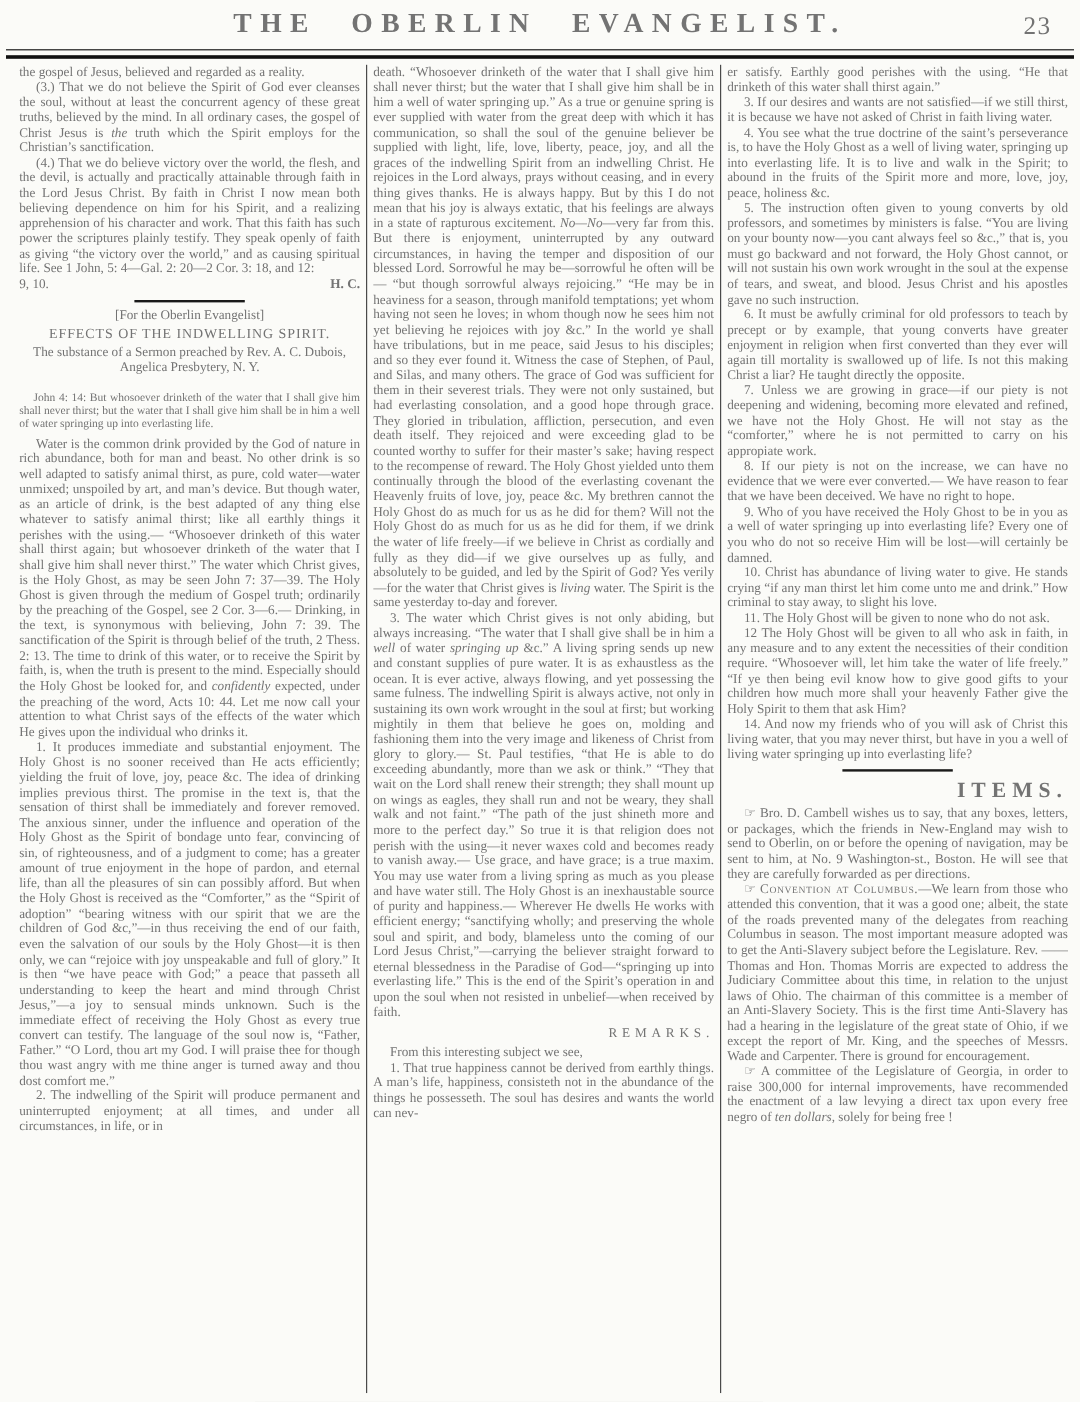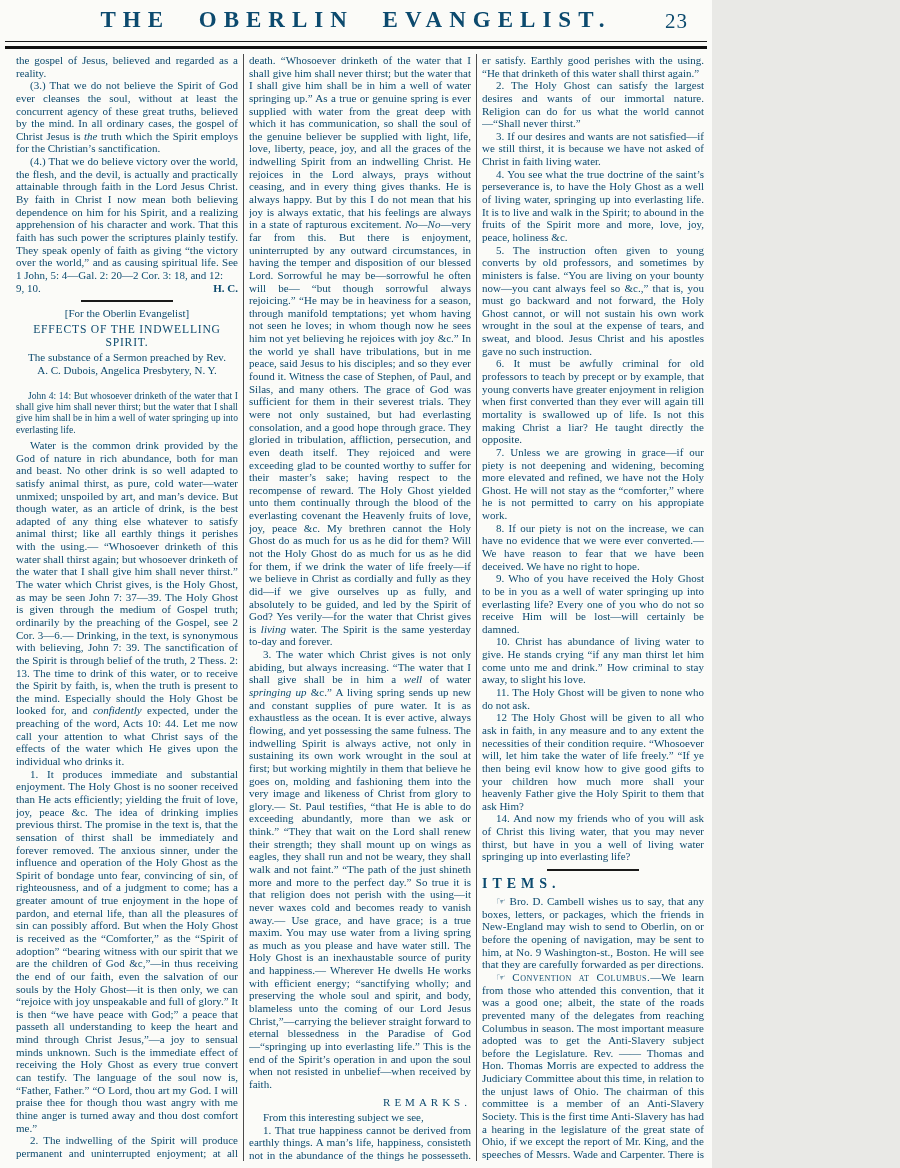--- a/index.html
+++ b/index.html
@@ -1,19 +1,19 @@
 <!DOCTYPE html>
 <html lang="en"><head>
 <meta charset="utf-8">
 <style>
   * { margin:0; padding:0; box-sizing:border-box; }
   html, body { width:900px; }
   body { background:#e9e9e6; font-family:"Liberation Serif","DejaVu Serif",serif; }
   .page {
-    width:712px; height:1168px; background:#fbfbf8; color:#0c4a6e;
+    width:900px; height:1168px; background:#fbfbf8; color:#737373;
     position:relative; overflow:hidden;
   }
   .masthead { position:relative; height:40px; padding-top:7px; }
   .mast-title {
     text-align:center; font-weight:bold; font-size:23px;
     letter-spacing:7px; word-spacing:16px;
   }
   .page-number {
     position:absolute; right:24px; top:9px;
     font-weight:normal; font-size:21px; letter-spacing:1px;
@@ -29,21 +29,21 @@
   .body { text-align:justify; text-indent:14px; }
   .cont { text-align:justify; }
   .flexline { display:flex; justify-content:space-between; font-weight:bold; }
   .flexline span:first-child { font-weight:normal; }
   .rule-short { width:92px; margin:6px auto 5px; border-top:2px solid #1a1a1a; height:0; }
   .center { text-align:center; margin:2px 0 1px; }
   .article-title { text-align:center; letter-spacing:0.8px; font-size:11.6px; margin:3px 0 2px; }
   .subtitle { text-align:center; font-size:11px; margin:1px 6px 4px; }
   .scripture { font-size:9.6px; line-height:1.18; text-align:justify; text-indent:12px; margin:13px 0 4px; }
   .remarks-head { text-align:right; letter-spacing:4px; font-size:11px; margin:5px 0 3px; }
-  .items-head { text-align:left; letter-spacing:5px; font-size:14px; font-weight:bold; margin:2px 0 3px; }
+  .items-head { text-align:right; letter-spacing:5px; font-size:18px; font-weight:bold; margin:2px 0 3px; }
   .sc { font-variant:small-caps; letter-spacing:0.5px; }
   i { font-style:italic; }
 </style>
 </head>
 <body>
 
 <div class="page">
   <header class="masthead">
     <div class="mast-title">THE OBERLIN EVANGELIST.</div>
     <div class="page-number">23</div>
@@ -71,21 +71,20 @@
     <section class="col">
         <div class="blk cont">death. “Whosoever drinketh of the water that I shall give him shall never thirst; but the water that I shall give him shall be in him a well of water springing up.” As a true or genuine spring is ever supplied with water from the great deep with which it has communication, so shall the soul of the genuine believer be supplied with light, life, love, liberty, peace, joy, and all the graces of the indwelling Spirit from an indwelling Christ. He rejoices in the Lord always, prays without ceasing, and in every thing gives thanks. He is always happy. But by this I do not mean that his joy is always extatic, that his feelings are always in a state of rapturous excitement. <i>No—No</i>—very far from this. But there is enjoyment, uninterrupted by any outward circumstances, in having the temper and disposition of our blessed Lord. Sorrowful he may be—sorrowful he often will be— “but though sorrowful always rejoicing.” “He may be in heaviness for a season, through manifold temptations; yet whom having not seen he loves; in whom though now he sees him not yet believing he rejoices with joy &amp;c.” In the world ye shall have tribulations, but in me peace, said Jesus to his disciples; and so they ever found it. Witness the case of Stephen, of Paul, and Silas, and many others. The grace of God was sufficient for them in their severest trials. They were not only sustained, but had everlasting consolation, and a good hope through grace. They gloried in tribulation, affliction, persecution, and even death itself. They rejoiced and were exceeding glad to be counted worthy to suffer for their master’s sake; having respect to the recompense of reward. The Holy Ghost yielded unto them continually through the blood of the everlasting covenant the Heavenly fruits of love, joy, peace &amp;c. My brethren cannot the Holy Ghost do as much for us as he did for them? Will not the Holy Ghost do as much for us as he did for them, if we drink the water of life freely—if we believe in Christ as cordially and fully as they did—if we give ourselves up as fully, and absolutely to be guided, and led by the Spirit of God? Yes verily—for the water that Christ gives is <i>living</i> water. The Spirit is the same yesterday to-day and forever.</div>
         <div class="blk body">3. The water which Christ gives is not only abiding, but always increasing. “The water that I shall give shall be in him a <i>well</i> of water <i>springing</i> <i>up</i> &amp;c.” A living spring sends up new and constant supplies of pure water. It is as exhaustless as the ocean. It is ever active, always flowing, and yet possessing the same fulness. The indwelling Spirit is always active, not only in sustaining its own work wrought in the soul at first; but working mightily in them that believe he goes on, molding and fashioning them into the very image and likeness of Christ from glory to glory.— St. Paul testifies, “that He is able to do exceeding abundantly, more than we ask or think.” “They that wait on the Lord shall renew their strength; they shall mount up on wings as eagles, they shall run and not be weary, they shall walk and not faint.” “The path of the just shineth more and more to the perfect day.” So true it is that religion does not perish with the using—it never waxes cold and becomes ready to vanish away.— Use grace, and have grace; is a true maxim. You may use water from a living spring as much as you please and have water still. The Holy Ghost is an inexhaustable source of purity and happiness.— Wherever He dwells He works with efficient energy; “sanctifying wholly; and preserving the whole soul and spirit, and body, blameless unto the coming of our Lord Jesus Christ,”—carrying the believer straight forward to eternal blessedness in the Paradise of God—“springing up into everlasting life.” This is the end of the Spirit’s operation in and upon the soul when not resisted in unbelief—when received by faith.</div>
         <div class="blk remarks-head">REMARKS.</div>
         <div class="blk body">From this interesting subject we see,</div>
         <div class="blk body">1. That true happiness cannot be derived from earthly things. A man’s life, happiness, consisteth not in the abundance of the things he possesseth. The soul has desires and wants the world can nev-</div>
       </section>
     <div class="vrule"></div>
     <section class="col">
         <div class="blk cont">er satisfy. Earthly good perishes with the using. “He that drinketh of this water shall thirst again.”</div>
-        <div class="blk body">2. The Holy Ghost can satisfy the largest desires and wants of our immortal nature. Religion can do for us what the world cannot—“Shall never thirst.”</div>
         <div class="blk body">3. If our desires and wants are not satisfied—if we still thirst, it is because we have not asked of Christ in faith living water.</div>
         <div class="blk body">4. You see what the true doctrine of the saint’s perseverance is, to have the Holy Ghost as a well of living water, springing up into everlasting life. It is to live and walk in the Spirit; to abound in the fruits of the Spirit more and more, love, joy, peace, holiness &amp;c.</div>
         <div class="blk body">5. The instruction often given to young converts by old professors, and sometimes by ministers is false. “You are living on your bounty now—you cant always feel so &amp;c.,” that is, you must go backward and not forward, the Holy Ghost cannot, or will not sustain his own work wrought in the soul at the expense of tears, and sweat, and blood. Jesus Christ and his apostles gave no such instruction.</div>
         <div class="blk body">6. It must be awfully criminal for old professors to teach by precept or by example, that young converts have greater enjoyment in religion when first converted than they ever will again till mortality is swallowed up of life. Is not this making Christ a liar? He taught directly the opposite.</div>
         <div class="blk body">7. Unless we are growing in grace—if our piety is not deepening and widening, becoming more elevated and refined, we have not the Holy Ghost. He will not stay as the “comforter,” where he is not permitted to carry on his appropiate work.</div>
         <div class="blk body">8. If our piety is not on the increase, we can have no evidence that we were ever converted.— We have reason to fear that we have been deceived. We have no right to hope.</div>
         <div class="blk body">9. Who of you have received the Holy Ghost to be in you as a well of water springing up into everlasting life? Every one of you who do not so receive Him will be lost—will certainly be damned.</div>
         <div class="blk body">10. Christ has abundance of living water to give. He stands crying “if any man thirst let him come unto me and drink.” How criminal to stay away, to slight his love.</div>
         <div class="blk body">11. The Holy Ghost will be given to none who do not ask.</div>
         <div class="blk body">12 The Holy Ghost will be given to all who ask in faith, in any measure and to any extent the necessities of their condition require. “Whosoever will, let him take the water of life freely.” “If ye then being evil know how to give good gifts to your children how much more shall your heavenly Father give the Holy Spirit to them that ask Him?</div>

